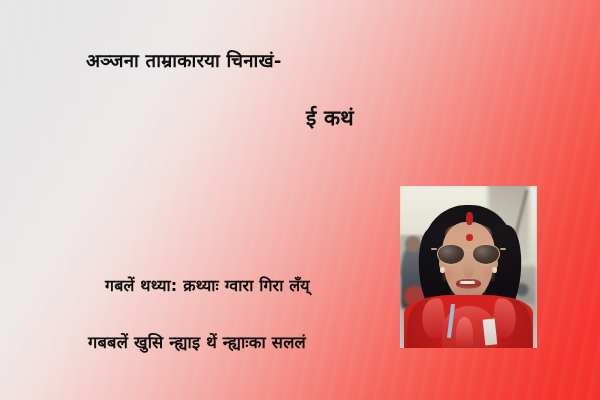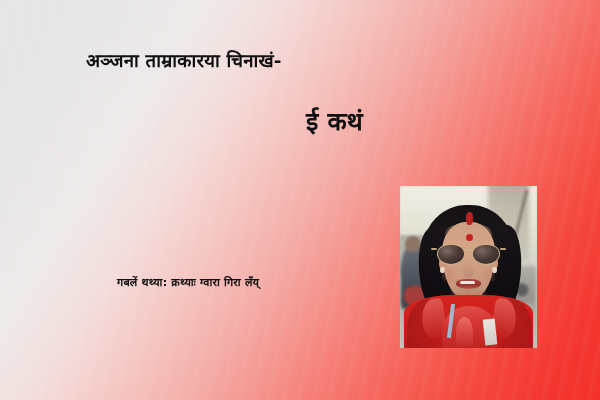--- a/index.html
+++ b/index.html
@@ -64,27 +64,27 @@
 
   #headline {
     left: 86px;
     top: 47px;
     font-size: 18.5px;
   }
 
   #title {
     left: 306px;
     top: 103px;
-    font-size: 25px;
+    font-size: 21px;
     font-weight: 700;
   }
 
   #verse-1 { left: 116px; top: 168px; font-size: 16.5px; }
   #verse-2 { left: 122px; top: 221px; font-size: 16.5px; }
-  #verse-3 { left: 105px; top: 274px; font-size: 11px; margin-left: 12px; }
+  #verse-3 { left: 105px; top: 274px; font-size: 16px; }
   #verse-4 { left: 88px;  top: 330px; font-size: 16.5px; }
 
   
   #portrait {
     position: absolute;
     left: 400px;
     top: 186px;
     width: 137px;
     height: 162px;
     overflow: hidden;
@@ -348,20 +348,21 @@
   <div class="text-layer">
 
     <div class="dev-line" id="headline">अञ्जना ताम्राकारया चिनाखं-</div>
 
     <div class="dev-line" id="title">ई कथं</div>
 
 
 
     <div class="dev-line" id="verse-3">गबलें  थथ्या: क्रथ्याः ग्वारा गिरा लँय्</div>
 
+    <div class="dev-line" id="verse-4">गबबलें खुसि न्ह्याइ थें  न्ह्याःका सललं</div>
   </div>
 
   <div id="portrait">
     <div class="photo-scene">
       <div class="bg-sky"></div>
       <div class="bg-ground"></div>
       <div class="bg-fence"></div>
       <div class="bg-tree"></div>
       <div class="bg-branch"></div>
       <div class="bg-person"></div>

